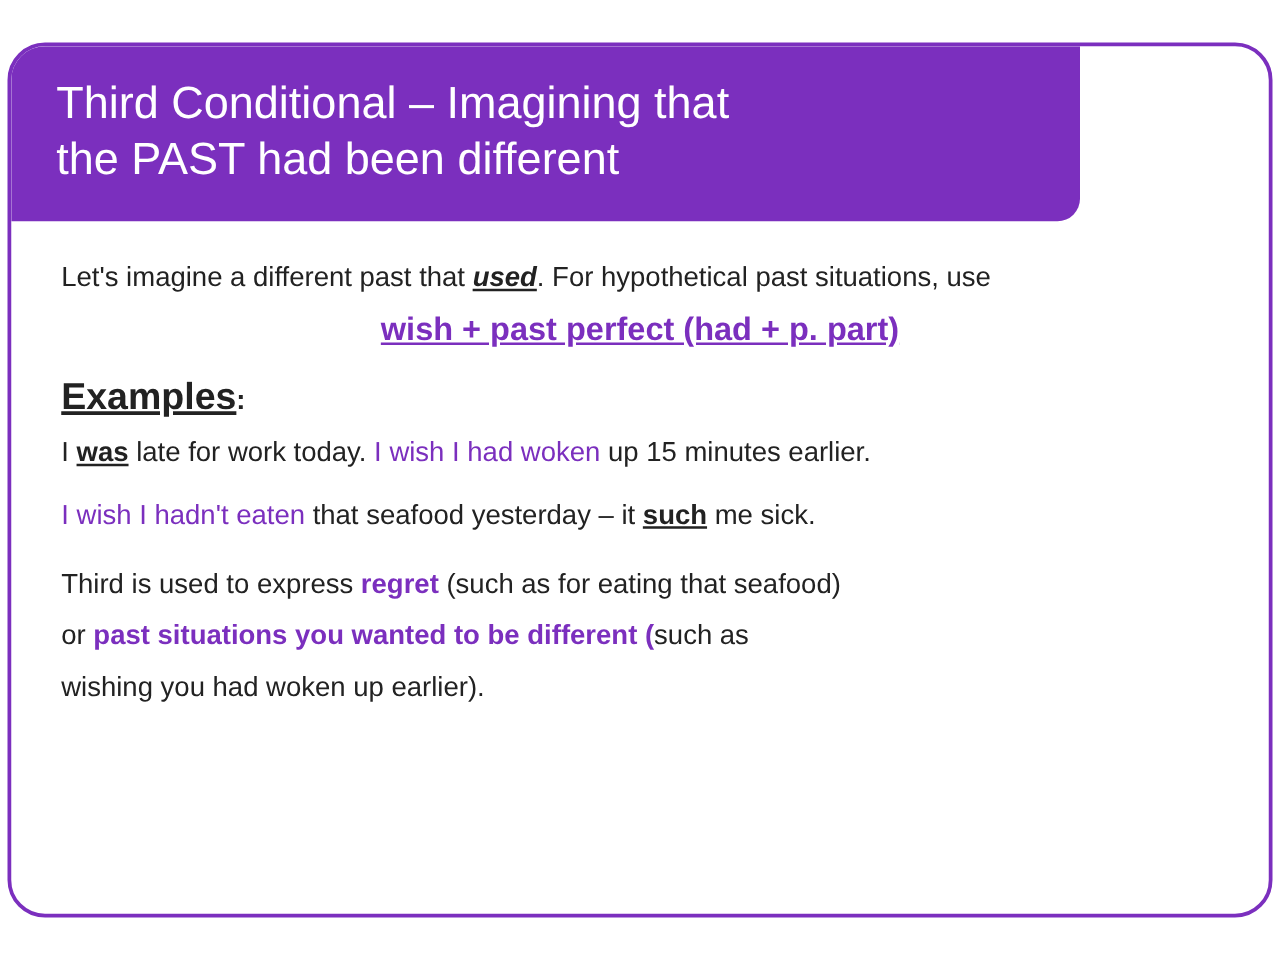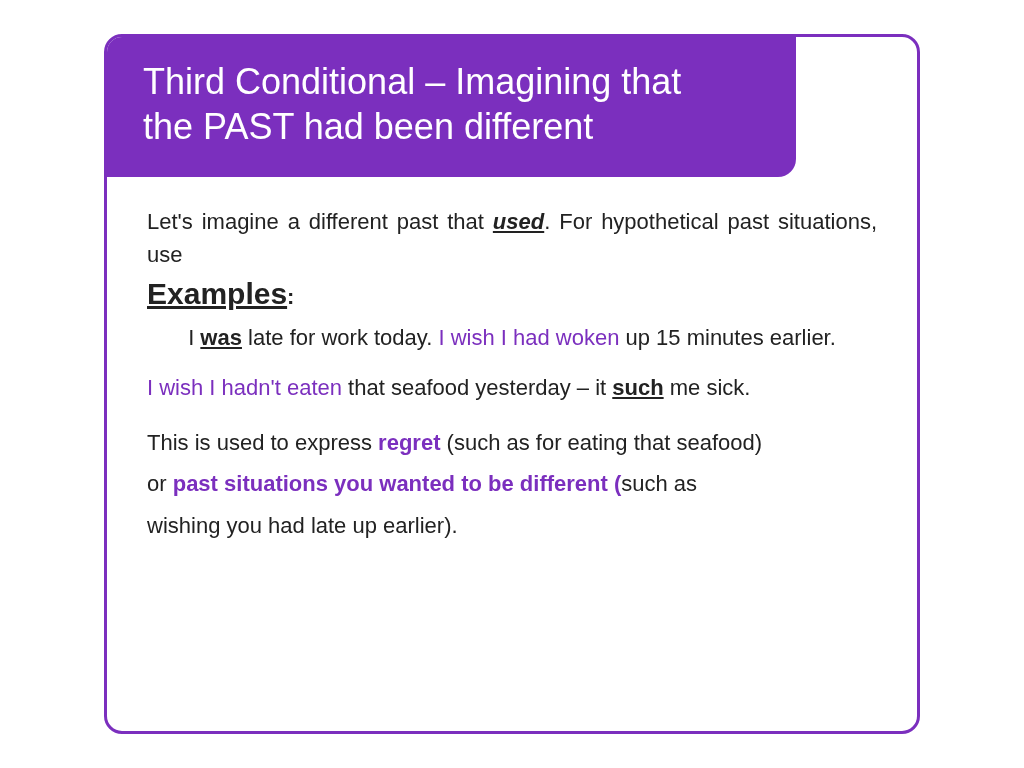--- a/index.html
+++ b/index.html
@@ -12,24 +12,24 @@
       width: 1024px;
       height: 768px;
       background: #ffffff;
       display: flex;
       align-items: center;
       justify-content: center;
       font-family: 'Arial', sans-serif;
     }
 
     .card {
-      width: 816px;
+      width: 1012px;
       min-height: 700px;
       border: 3px solid #7B2FBE;
-      border-radius: 18px;
+      border-radius: 30px;
       overflow: hidden;
       background: #ffffff;
     }
 
     .card-header {
       background: #7B2FBE;
       padding: 22px 36px 28px 36px;
       border-radius: 0 0 18px 0;
       width: 85%;
     }
@@ -98,21 +98,20 @@
     }
 
     .example-sentence .bold-underline {
       font-weight: 900;
       text-decoration: underline;
       color: #222222;
     }
 
     .example-block-1 {
       margin-bottom: 16px;
-      text-align: center;
     }
 
     .example-block-2 {
       margin-bottom: 20px;
     }
 
     .description-text {
       font-size: 22px;
       color: #222222;
       line-height: 1.6;
@@ -139,43 +138,44 @@
       <span>the PAST had been different</span>
     </h1>
   </div>
 
   <div class="card-body">
 
     <p class="intro-text">
       <span>Let's  imagine  a  different  past  that </span><strong><em><u>used</u></em></strong><span>.  For hypothetical past situations, use</span>
     </p>
 
+    <p class="formula">wish + past perfect (had + p. part)</p>
 
     <div class="examples-header">
       <span class="examples-label">Examples</span><span class="examples-colon">:</span>
     </div>
 
     <div class="example-block-1">
       <p class="example-sentence">
         <span>I </span><span class="bold-underline">was</span><span> late for work today. </span><span class="purple">I wish I had woken</span><span> up 15 minutes earlier.</span>
       </p>
     </div>
 
     <div class="example-block-2">
       <p class="example-sentence">
         <span class="purple">I wish I hadn't eaten</span><span> that seafood yesterday – it </span><span class="bold-underline">such</span><span> me sick.</span>
       </p>
     </div>
 
     <p class="description-text description-line">
-      <span>This is used to express </span><span class="purple-bold">regret</span><span> (such as for eating that seafood)</span>
+      <span>Third is used to express </span><span class="purple-bold">regret</span><span> (such as for eating that seafood)</span>
     </p>
 
     <p class="description-text description-line">
       <span>or  </span><span class="purple-bold">past  situations  you  wanted  to  be  different  (</span><span>such  as</span>
     </p>
 
     <p class="description-text">
-      <span>wishing you had late up earlier).</span>
+      <span>wishing you had woken up earlier).</span>
     </p>
 
   </div>
 </div>
 
 </body></html>

